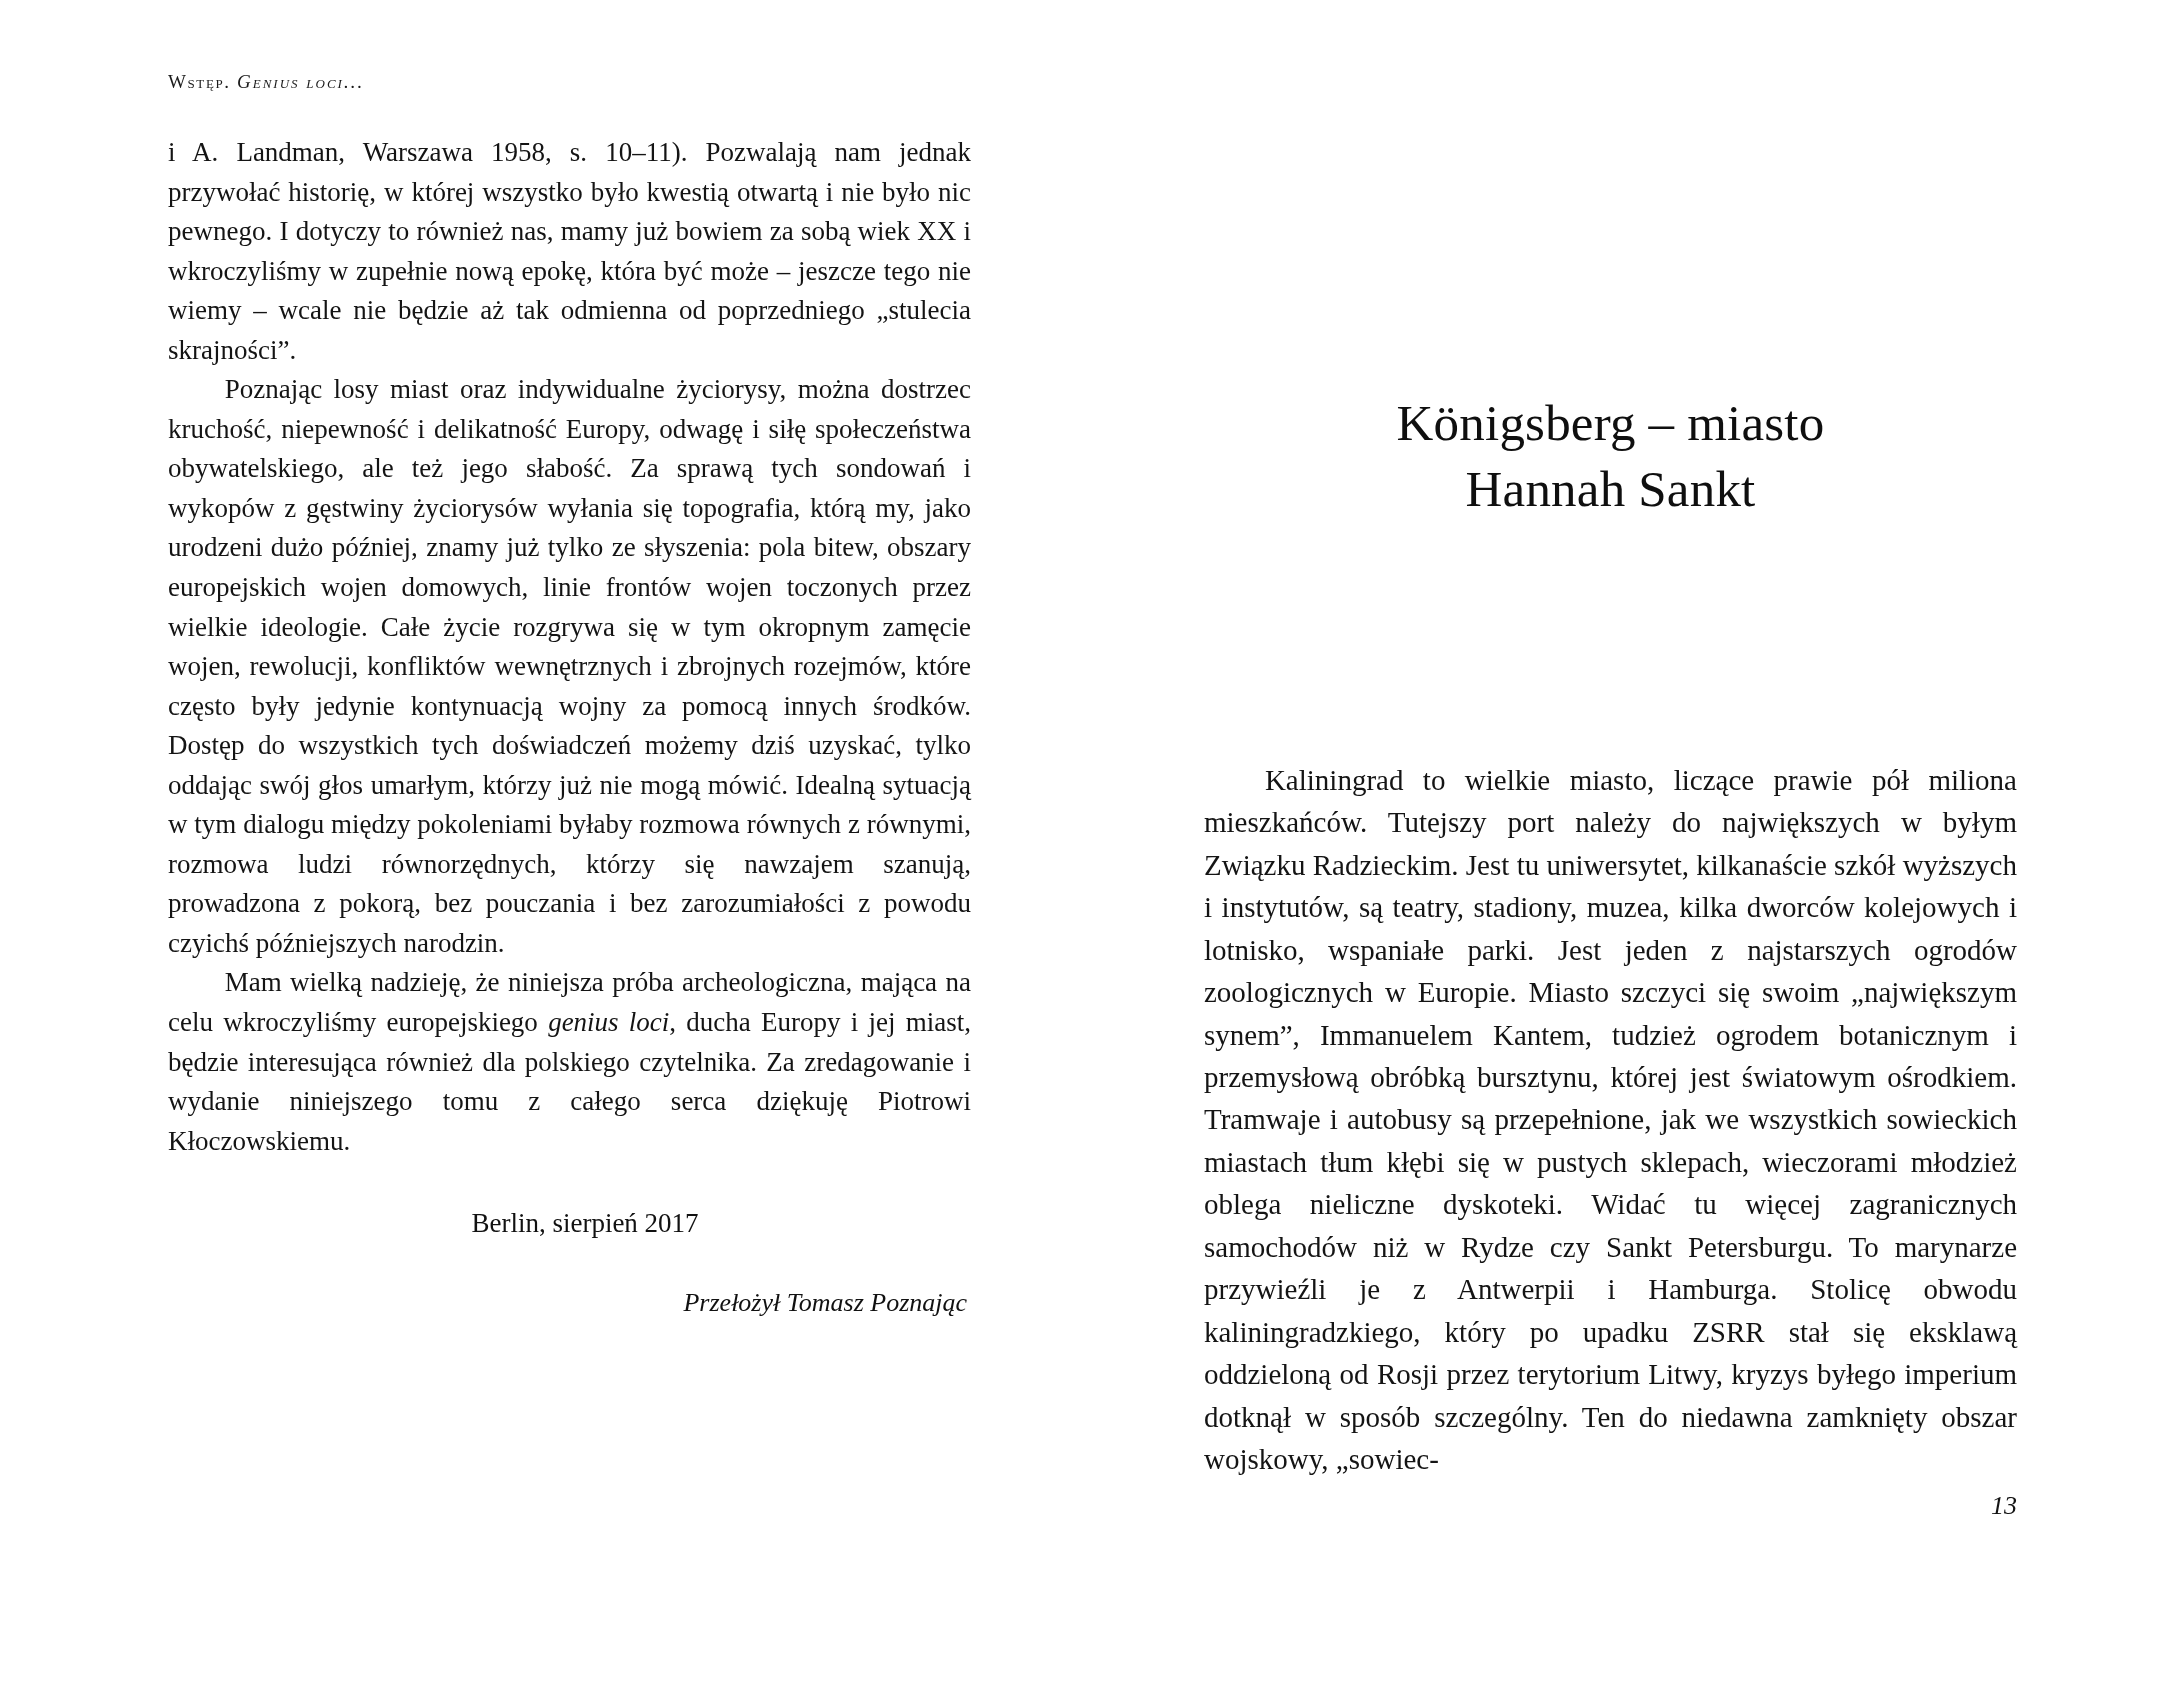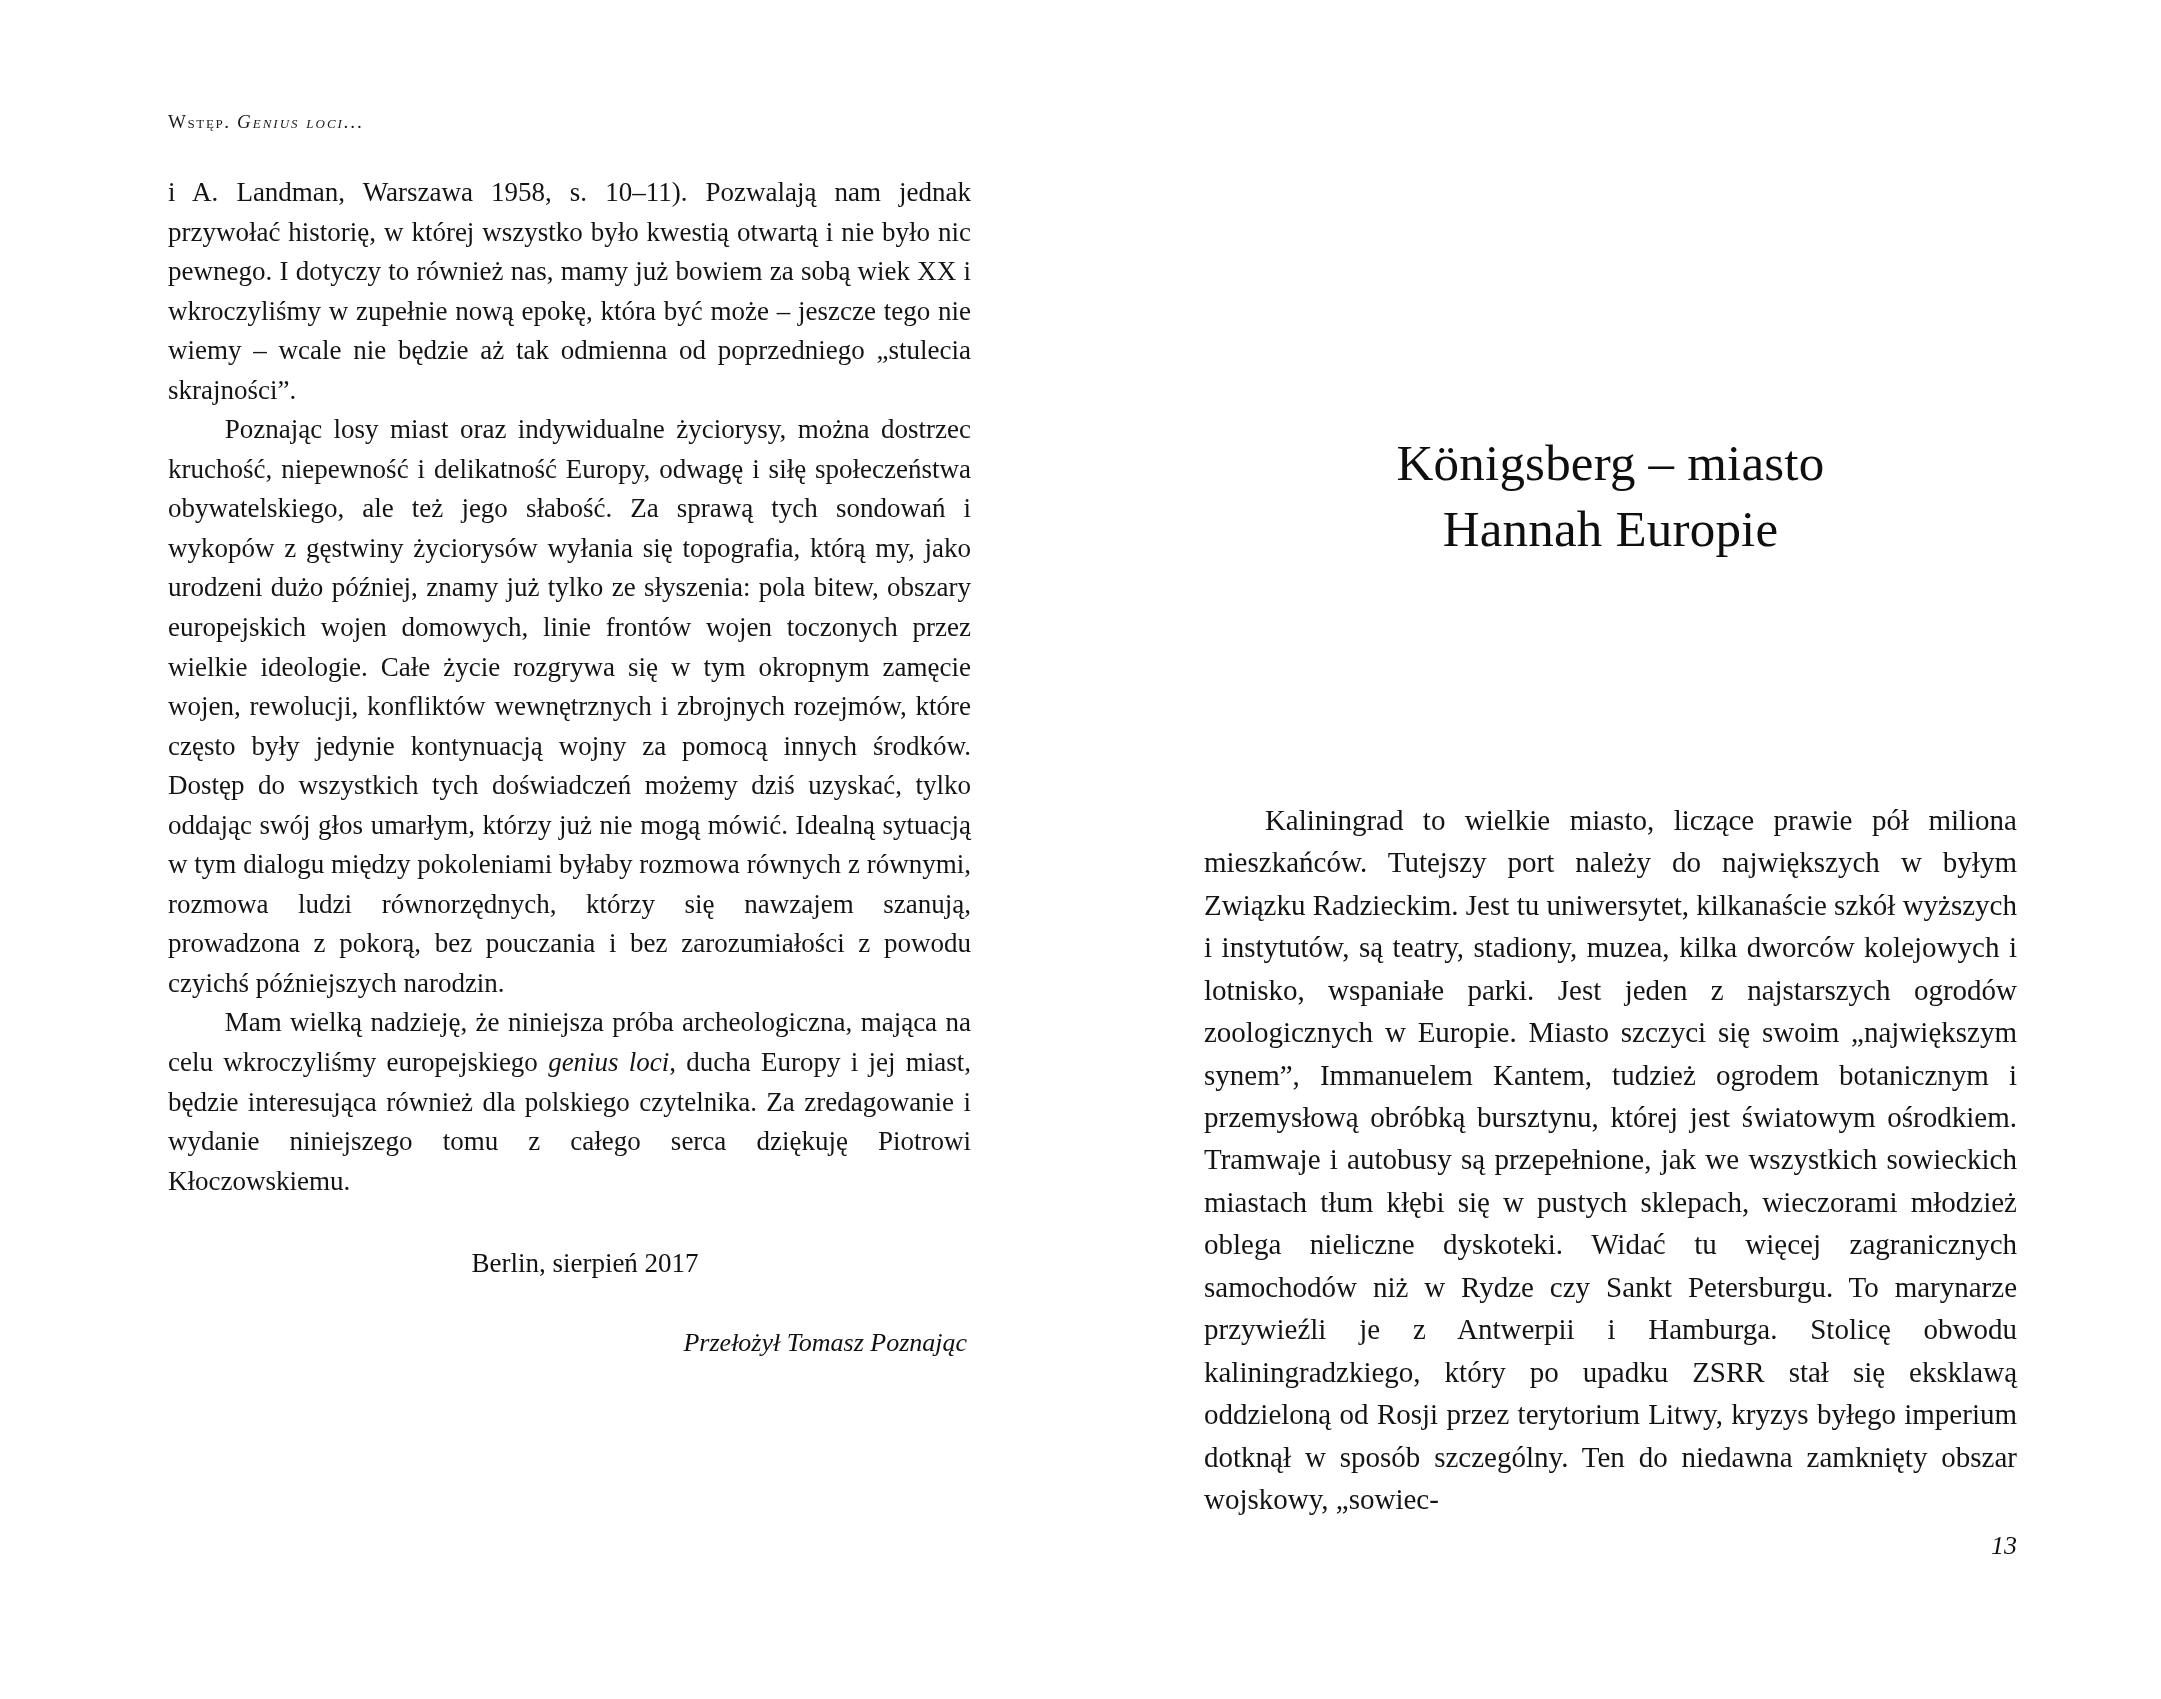--- a/index.html
+++ b/index.html
@@ -13,21 +13,20 @@
     font-family: "Liberation Serif", serif;
     color: #111111;
     overflow: hidden;
   }
 
   .spread {
     position: relative;
     width: 2161px;
     height: 1272px;
     box-sizing: border-box;
-    margin-top: 40px;
   }
 
   
   .page-left {
     position: absolute;
     left: 168px;
     top: 71px;
     width: 803px;
     height: 1515px;
   }
@@ -153,21 +152,21 @@
     <div class="place-date">Berlin, sierpień 2017</div>
 
     <div class="translator">Przełożył Tomasz Poznając</div>
 
   </div>
 
   <div class="page-right">
 
     <h1 class="chapter-title">
       <span>Königsberg – miasto</span>
-      <span class="line2">Hannah Europie</span>
+      <span class="line2">Hannah Sankt</span>
     </h1>
 
     <div class="right-body">
       <p>Kaliningrad to wielkie miasto, liczące prawie pół miliona mieszkańców. Tutejszy port należy do największych w byłym Związku Radzieckim. Jest tu uniwersytet, kilkanaście szkół wyższych i instytutów, są teatry, stadiony, muzea, kilka dworców kolejowych i lotnisko, wspaniałe parki. Jest jeden z najstarszych ogrodów zoologicznych w Europie. Miasto szczyci się swoim „największym synem”, Immanuelem Kantem, tudzież ogrodem botanicznym i przemysłową obróbką bursztynu, której jest światowym ośrodkiem. Tramwaje i autobusy są przepełnione, jak we wszystkich sowieckich miastach tłum kłębi się w pustych sklepach, wieczorami młodzież oblega nieliczne dyskoteki. Widać tu więcej zagranicznych samochodów niż w Rydze czy Sankt Petersburgu. To marynarze przywieźli je z Antwerpii i Hamburga. Stolicę obwodu kaliningradzkiego, który po upadku ZSRR stał się eksklawą oddzieloną od Rosji przez terytorium Litwy, kryzys byłego imperium dotknął w sposób szczególny. Ten do niedawna zamknięty obszar wojskowy, „sowiec-</p>
     </div>
 
     <div class="folio">13</div>
 
   </div>
 

